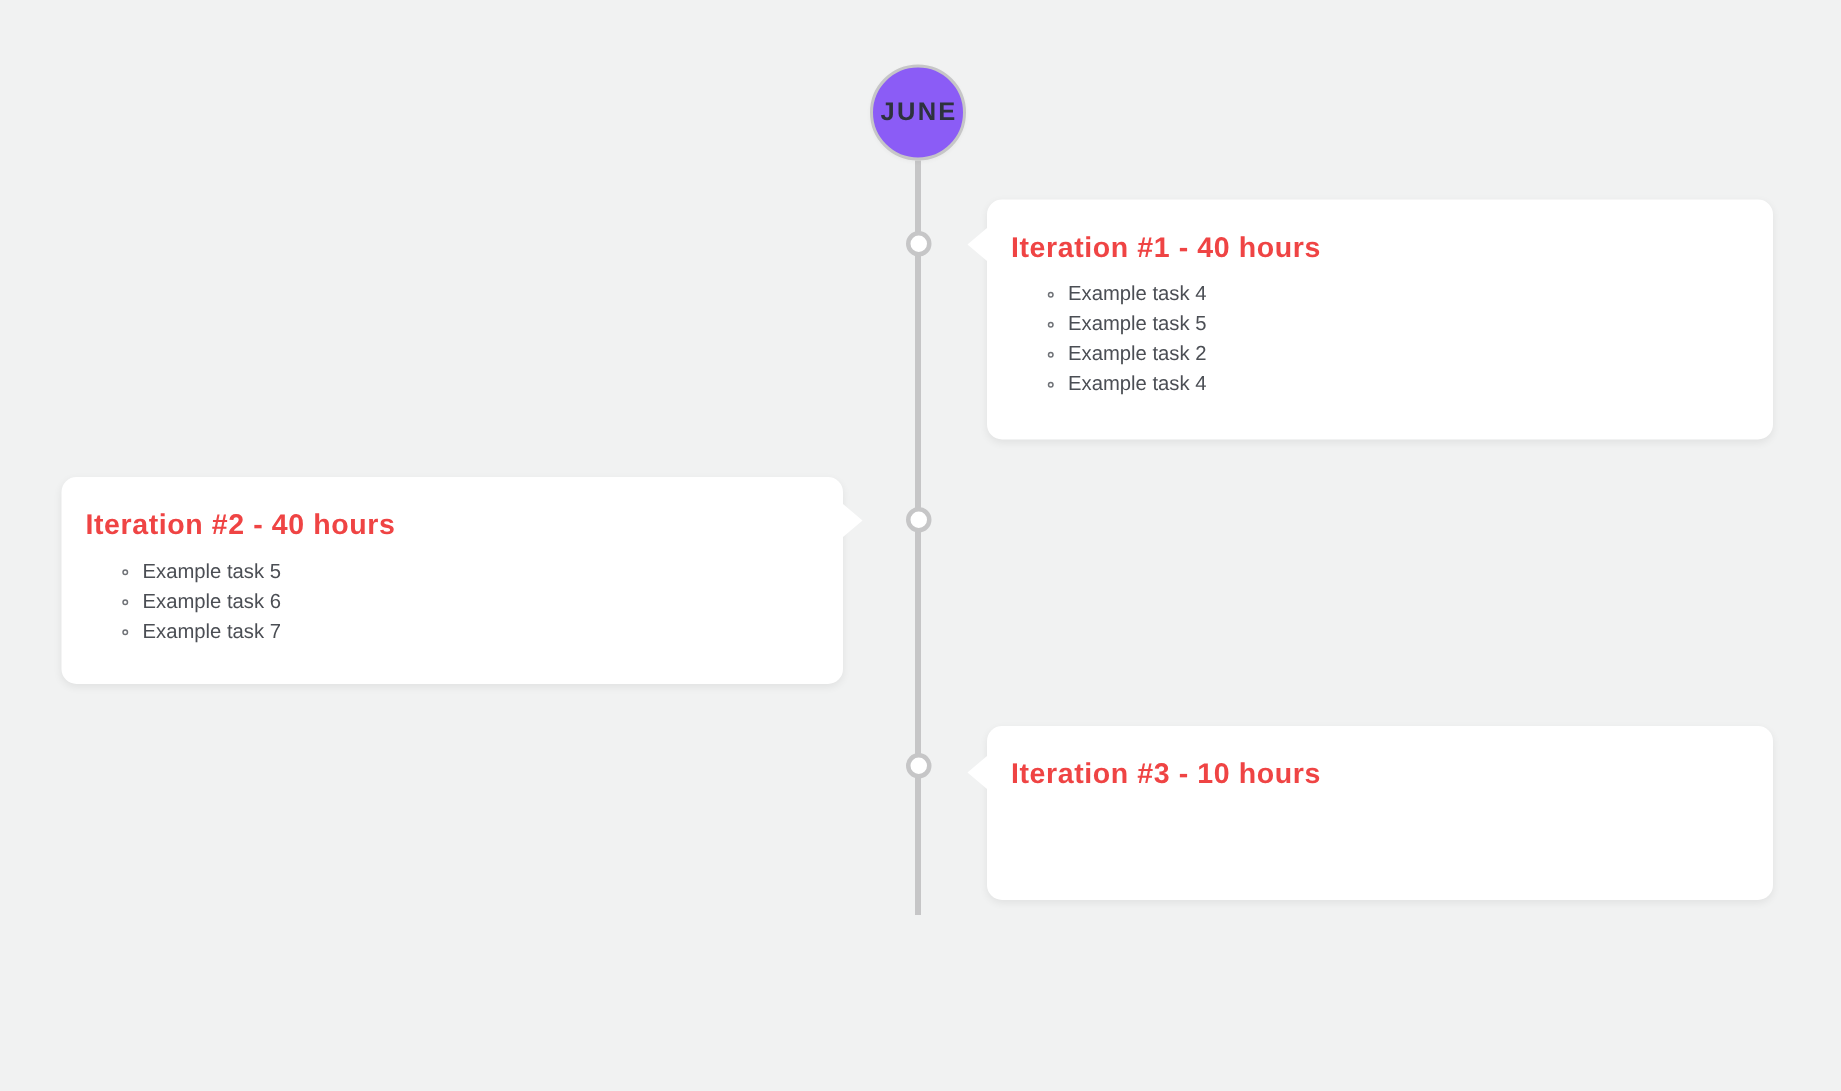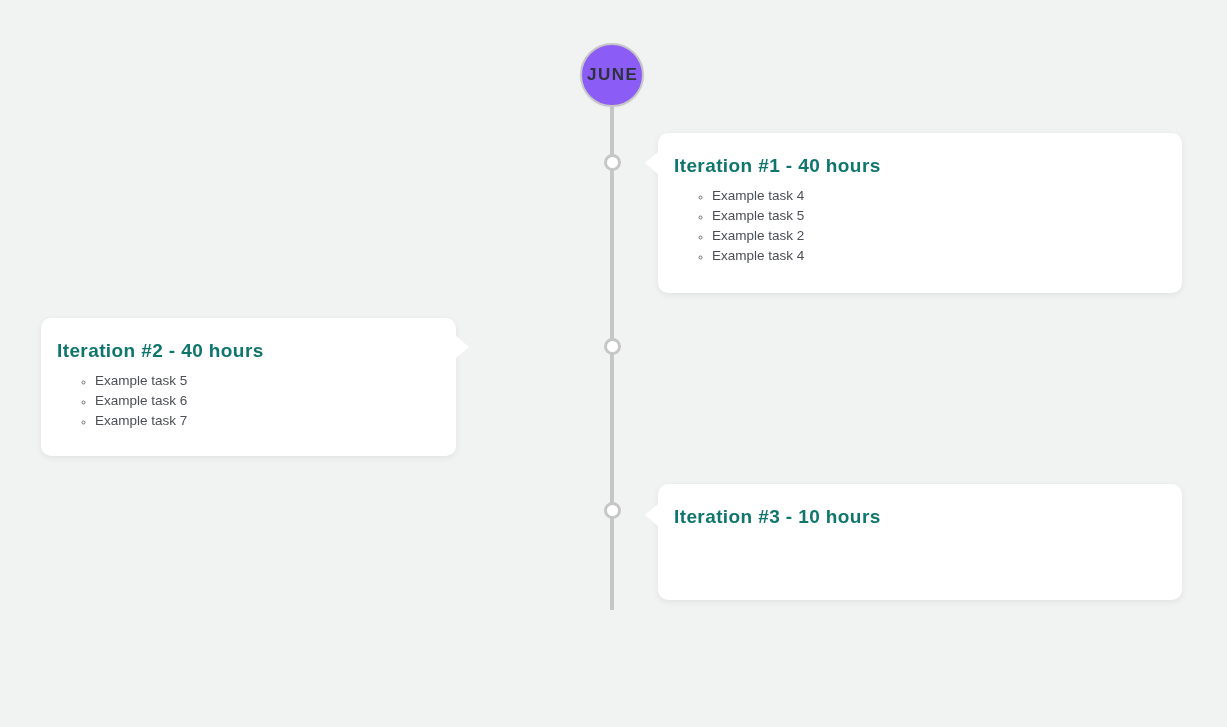--- a/index.html
+++ b/index.html
@@ -67,35 +67,35 @@
     border-radius: 10px;
     box-shadow: 0 2px 6px rgba(0,0,0,0.07);
     padding: 21px 16px 0 16px;
     z-index: 2;
   }
   .card h2 {
     font-size: 19px;
     line-height: 24px;
     font-weight: bold;
     letter-spacing: 0.4px;
-    color: #0f766e;
+    color: #ef4444;
   }
   .card ul {
     margin-top: 8px;
     padding-left: 38px;
     list-style-type: circle;
   }
   .card li {
     font-size: 13.5px;
     line-height: 20px;
     color: #4b4e54;
   }
   .card li::marker { color: #6f7277; font-size: 11px; }
   .card-1 { left: 658px; top: 133px; width: 524px; height: 160px; }
-  .card-2 { left: 41px;  top: 318px; width: 415px; height: 138px; }
+  .card-2 { left: 41px;  top: 318px; width: 521px; height: 138px; }
   .card-3 { left: 658px; top: 484px; width: 524px; height: 116px;  }
   
   .notch {
     position: absolute;
     width: 0;
     height: 0;
     border-top: 11px solid transparent;
     border-bottom: 11px solid transparent;
   }
   .notch-left  { left: -13px;  border-right: 13px solid #ffffff; }

